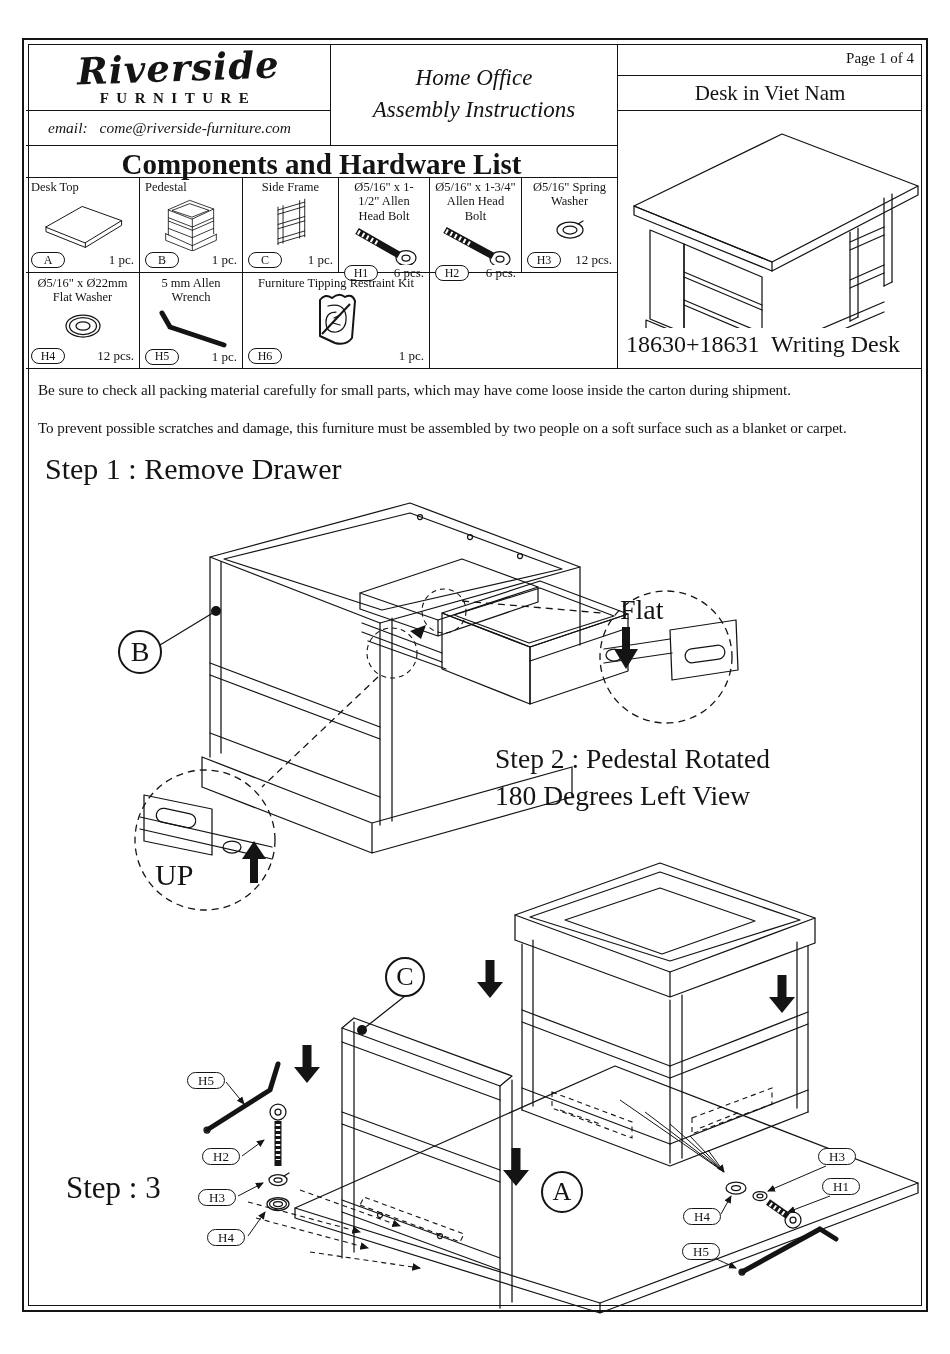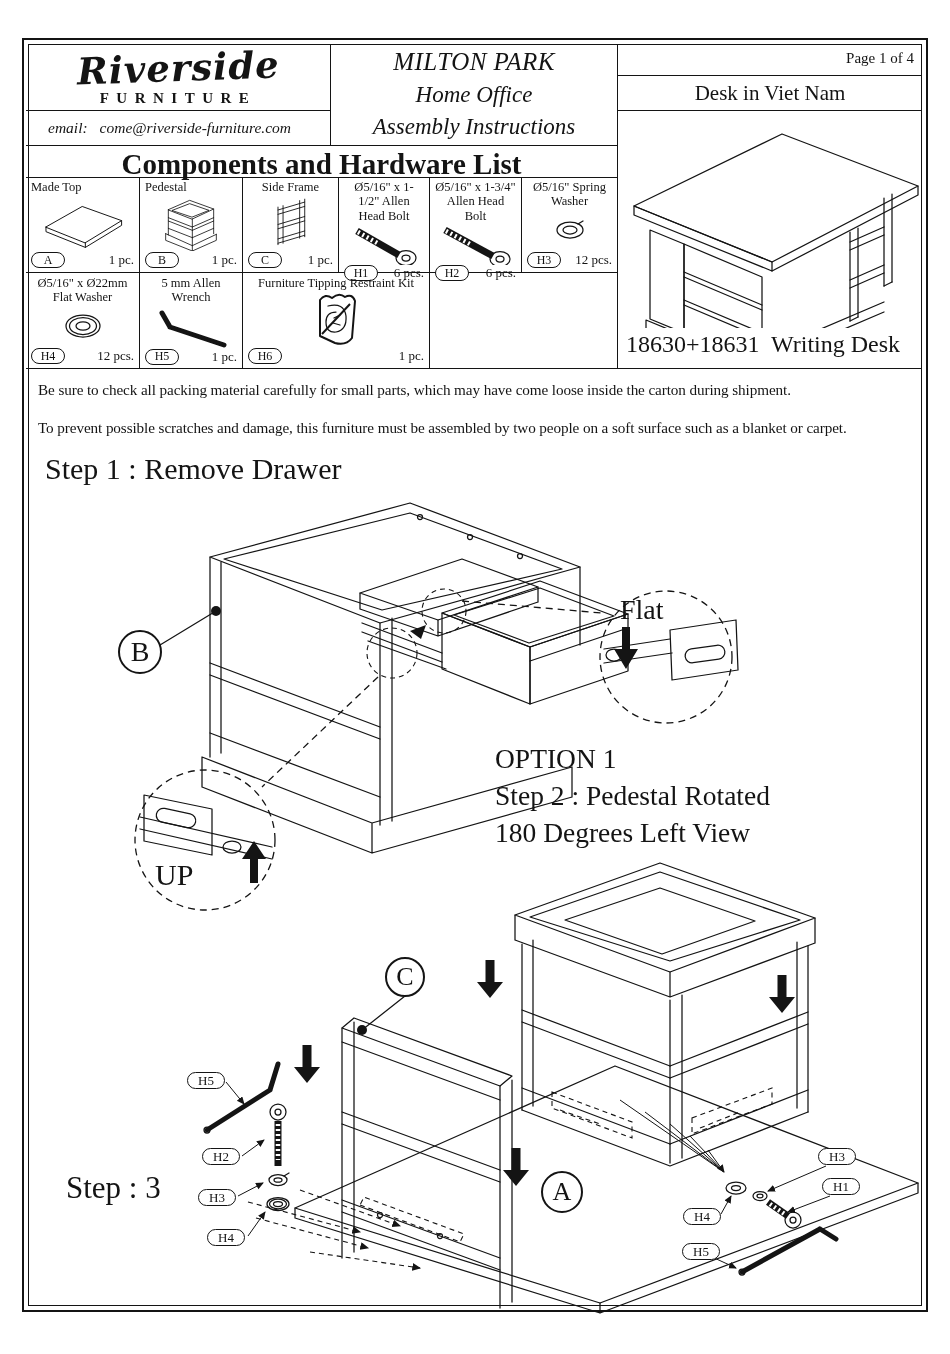--- a/index.html
+++ b/index.html
@@ -81,21 +81,20 @@
   <div class="abs" style="left:26px;top:42px;width:304px;height:68px;display:flex;flex-direction:column;align-items:center;justify-content:center;">
     <div class="brand-script">Riverside</div>
     <div class="brand-caps">FURNITURE</div>
   </div>
   <div class="abs email-row" style="left:26px;top:110px;width:304px;height:35px;display:flex;align-items:center;gap:12px;padding-left:22px;box-sizing:border-box;">
     <span>email:</span>
     <span>come@riverside-furniture.com</span>
   </div>
 
   <div class="abs title-cell" style="left:331px;top:42px;width:286px;height:103px;display:flex;flex-direction:column;justify-content:center;gap:6px;">
-    <div class="title-l1">MILTON PARK</div>
     <div class="title-l2">Home Office</div>
     <div class="title-l3">Assembly Instructions</div>
   </div>
 
   <div class="abs page-label" style="left:618px;top:50px;width:296px;">Page 1 of 4</div>
   <div class="abs made-in" style="left:618px;top:81px;width:304px;">Desk in Viet Nam</div>
 
   <svg class="abs" style="left:622px;top:114px;" width="302" height="214" viewBox="0 0 302 214">
     <path class="s" d="M12,92 L160,20 L296,72 L150,148 Z"></path>
     <path class="s" d="M12,92 L12,101 L150,157 L150,148 Z"></path>
@@ -111,21 +110,21 @@
     <path class="s" d="M228,118 L228,207 M236,114 L236,203"></path>
     <path class="s" d="M228,128 L262,113 M228,136 L262,121 M228,166 L262,151 M228,174 L262,159"></path>
     <path class="s" d="M145,238 L262,188 M145,248 L262,198"></path>
     <path class="s" d="M228,207 L236,203 M262,172 L270,168"></path>
   </svg>
   <div class="abs product-code" style="left:626px;top:331px;width:296px;">18630+18631  Writing Desk</div>
 
   <div class="abs banner" style="left:26px;top:148px;width:591px;">Components and Hardware List</div>
 
   <div class="abs cell" style="left:26px;top:177px;width:113px;height:95px;">
-    <div class="pname left">Made Top</div>
+    <div class="pname left">Desk Top</div>
     <div class="icon-wrap">
         <svg width="104" height="52" viewBox="0 0 110 66">
       <path class="s" d="M8,38 L54,12 L104,30 L58,58 Z M8,38 L8,44 L58,64 L58,58 M104,30 L104,36 L58,64"></path>
     </svg>
       </div>
     <div class="bottom-bar">
         <span class="pill">A</span>
         <span class="qty">1 pc.</span>
       </div>
   </div>
@@ -299,21 +298,20 @@
     <rect class="s" x="46" y="316" width="40" height="14" rx="7" transform="rotate(12 66 323)"></rect>
     <ellipse class="s" cx="122" cy="352" rx="9" ry="6"></ellipse>
     <polygon class="fill" points="140,388 148,388 148,364 156,364 144,346 132,364 140,364"></polygon>
   </svg>
 
   <div class="abs circle-label" style="left:118px;top:630px;width:44px;height:44px;font-size:28px;">B</div>
   <div class="abs detail-word" style="left:620px;top:594px;">Flat</div>
   <div class="abs detail-word" style="left:155px;top:858px;font-size:30px;">UP</div>
 
   <div class="abs option-block" style="left:495px;top:740px;">
-    <div>OPTION 1</div>
     <div>Step 2 : Pedestal Rotated</div>
     <div>180 Degrees Left View</div>
   </div>
 
   <svg class="abs" style="left:60px;top:860px;" width="870" height="455" viewBox="0 0 870 455">
     <defs>
       <marker id="ah2" markerWidth="9" markerHeight="8" refX="7" refY="3.5" orient="auto">
           <path d="M0,0 L8,3.5 L0,7 Z" fill="#141414"></path>
         </marker>
     </defs>

